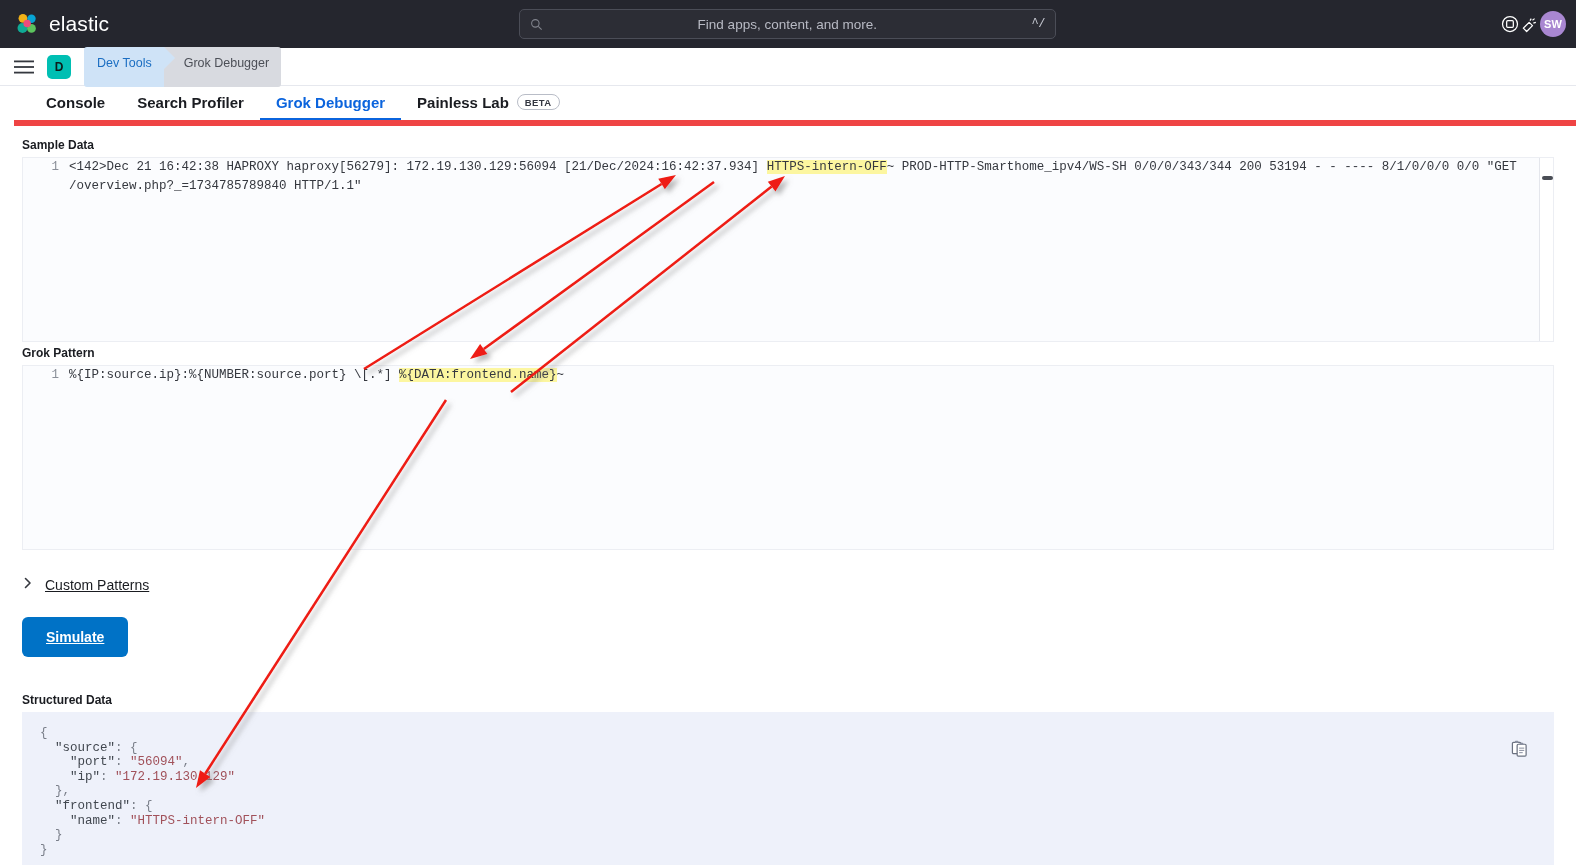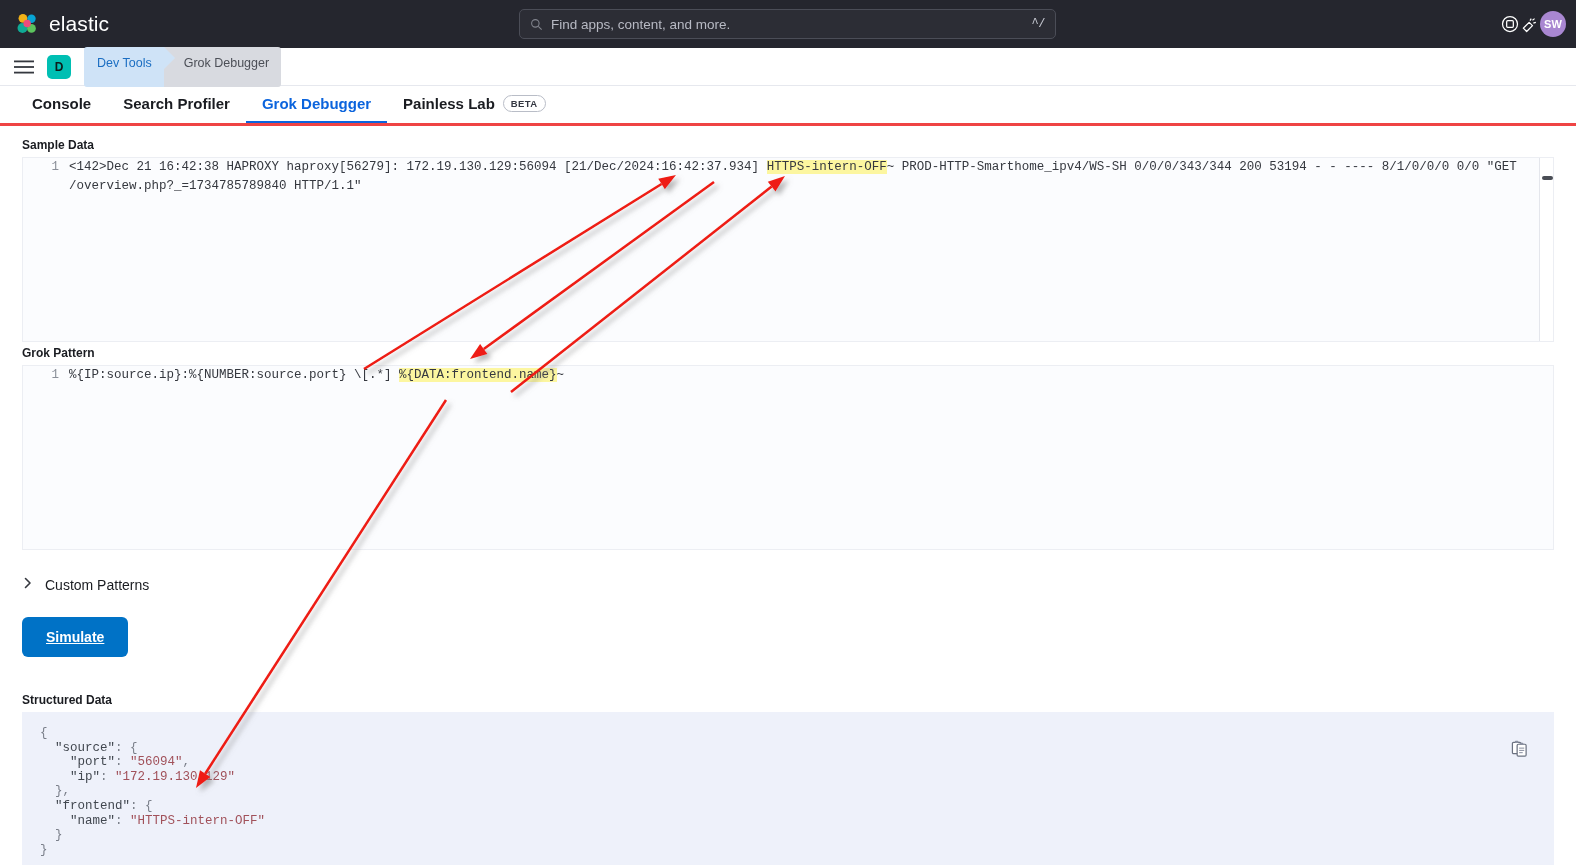--- a/index.html
+++ b/index.html
@@ -47,20 +47,21 @@
     display: flex;
     align-items: center;
     padding: 0 10px;
     gap: 8px;
   }
   .search-icon-svg { width: 13px; height: 13px; flex: none; opacity: .75; }
   .global-search-text {
     flex: 1;
     color: #b8bac4;
     font-size: 13.5px;
+    text-align: center;
   }
   .kbd-hint {
     color: #c9cbd4;
     font-size: 12px;
     font-family: "Liberation Mono", monospace;
     letter-spacing: -0.5px;
   }
 
   .chrome-right {
     position: absolute;
@@ -135,22 +136,23 @@
     margin-left: 0;
   }
 
   
   .tabs {
     height: 40px;
     display: flex;
     align-items: stretch;
     padding: 0 16px;
     gap: 0;
-    border-bottom: 3px solid #ef4444;
+    border-bottom: 6px solid #ef4444;
     background: #fff;
+    margin-left: 14px;
   }
   .tab {
     display: flex;
     align-items: center;
     gap: 8px;
     padding: 0 16px;
     font-size: 15px;
     font-weight: bold;
     color: #1a1c21;
     border-bottom: 2px solid transparent;
@@ -223,20 +225,21 @@
     border-radius: 2px;
   }
 
   
   .accordion {
     display: flex;
     gap: 11px;
     margin-top: 27px;
     cursor: pointer;
     width: fit-content;
+    text-decoration: underline;
   }
   .chevron-right-icon { width: 12px; height: 12px; display:block; }
   .accordion-label { font-size: 14px; color: #1a1c21; }
 
   .simulate-btn {
     margin-top: 24px;
     background: #0072c6;
     color: #ffffff;
     border: none;
     border-radius: 6px;

